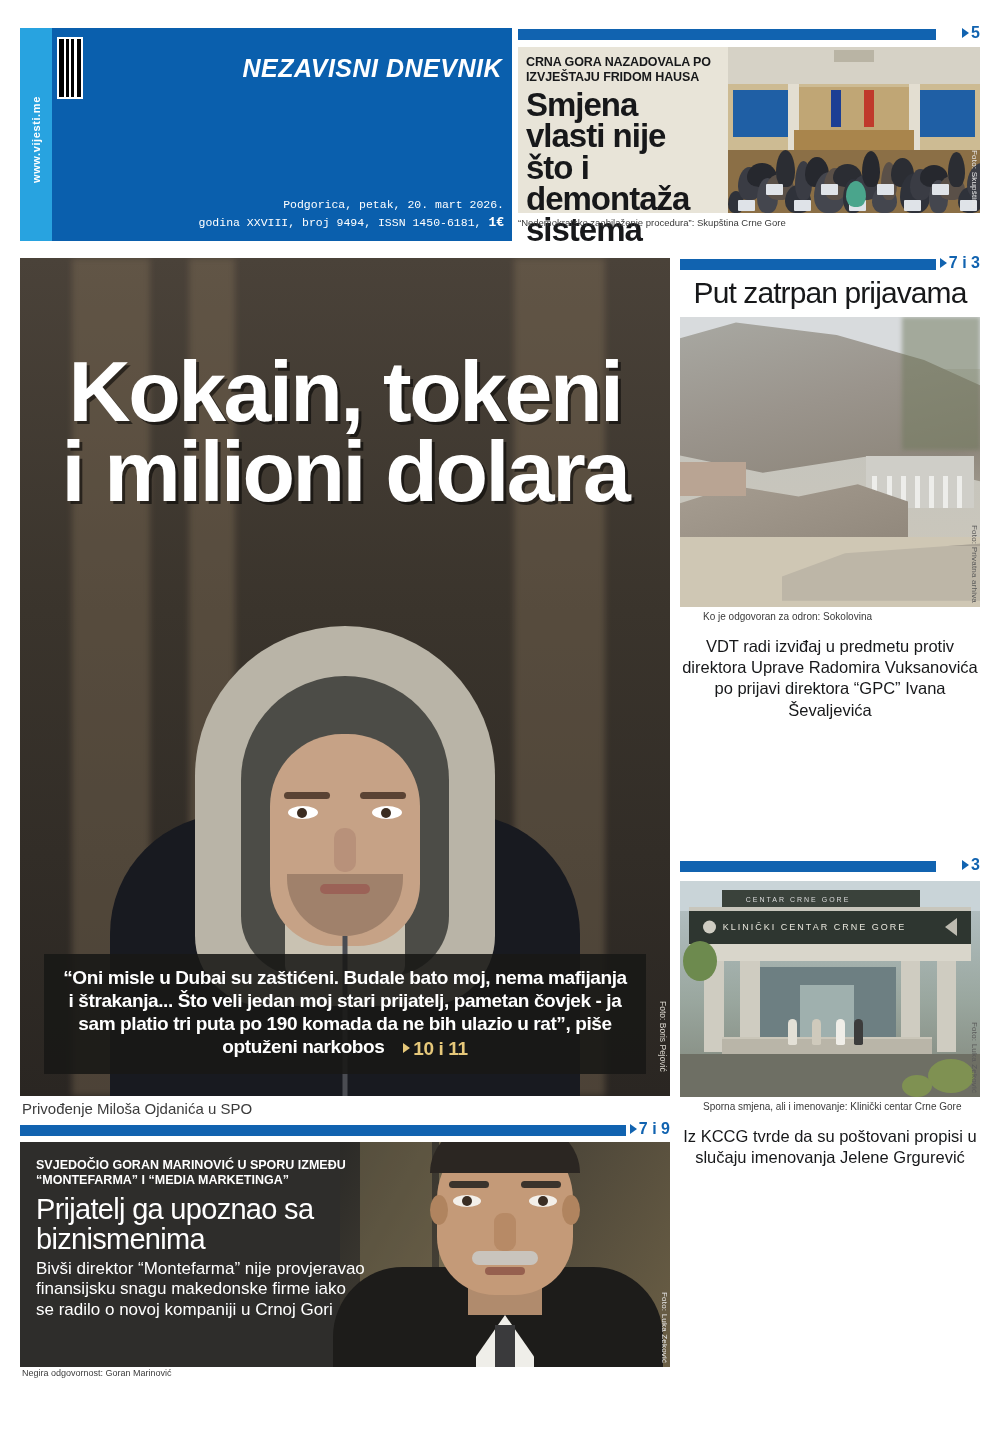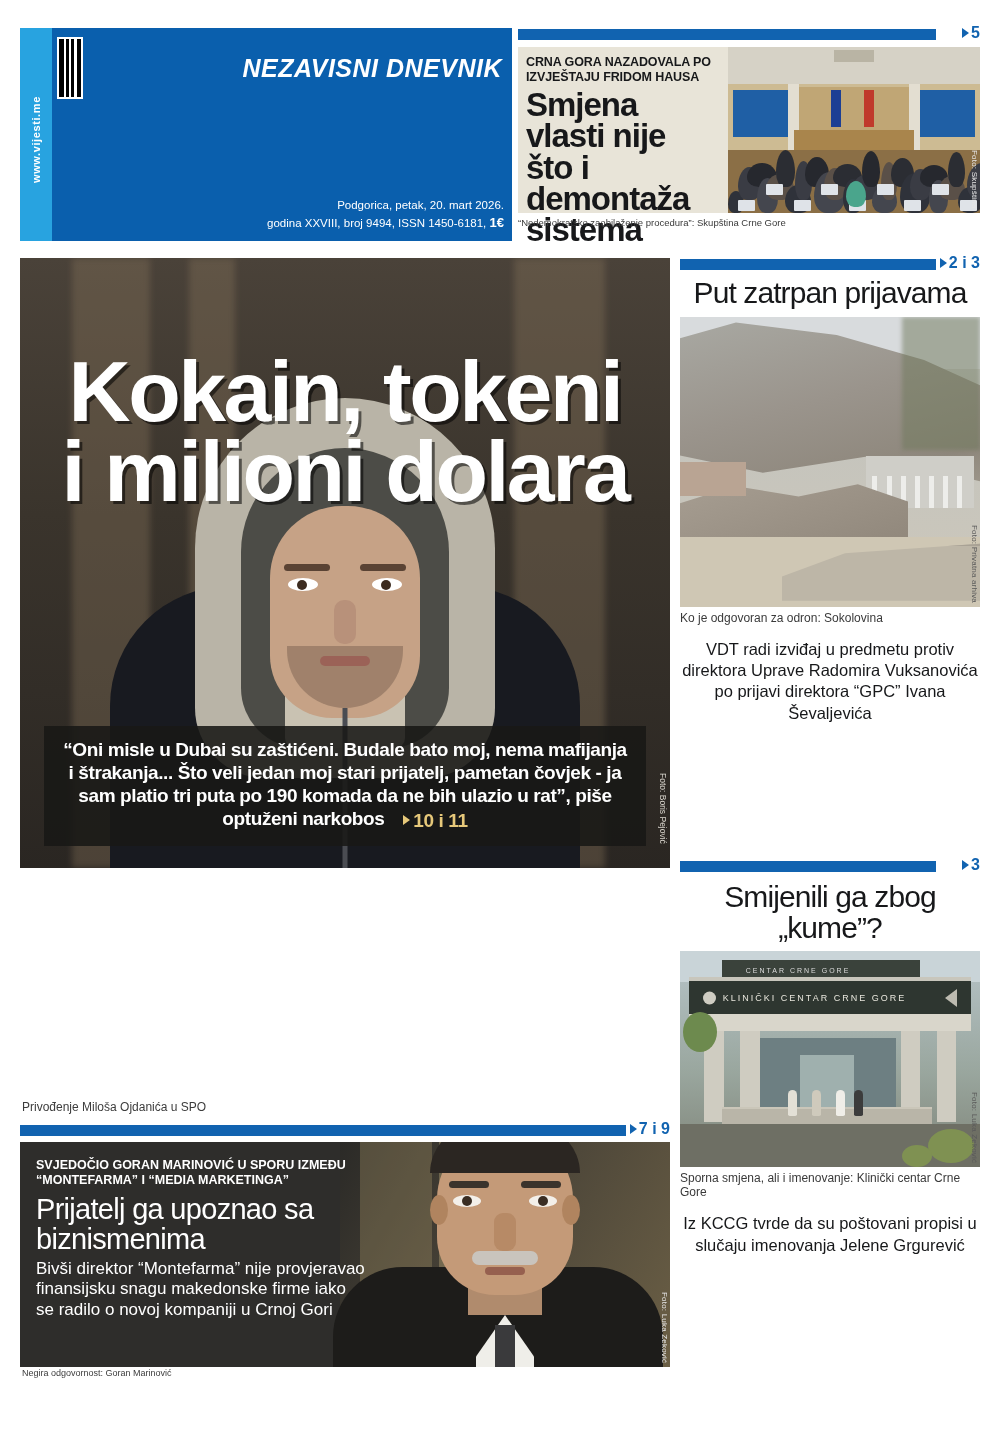--- a/index.html
+++ b/index.html
@@ -39,21 +39,21 @@
     letter-spacing:.5px;
   }
   .mast-title {
     position:absolute; left:48px; top:18px;
     color:#ffffff; font-family:"Liberation Serif", serif;
     font-size:148px; line-height:.98; font-weight:normal;
     letter-spacing:-3px;
   }
   .mast-dateline {
     position:absolute; right:8px; bottom:8px; text-align:right;
-    color:#ffffff; font-size:11.5px; line-height:1.45;
+    color:#ffffff; font-size:11.5px; line-height:1.45;font-family:Liberation Mono, monospace;
   }
   .mast-dateline b { font-size:13px; }
 
   
   #top-right { position:absolute; left:518px; top:28px; width:462px; height:215px; }
   .rule-bar { position:relative; height:13px; }
   .rule-bar .bar { position:absolute; left:0; top:1px; height:11px; right:44px; background:#1163b0; }
   .rule-bar .page {
     position:absolute; right:0; top:-3px; color:#1163b0;
     font-size:16px; font-weight:bold; line-height:1;
@@ -90,21 +90,21 @@
   .parl .backwall { position:absolute; left:28%; top:24%; width:44%; height:34%; background:#c0a675; }
   .parl .flagA { position:absolute; left:41%; top:26%; width:4%; height:22%; background:#1c3f94; }
   .parl .flagB { position:absolute; left:54%; top:26%; width:4%; height:22%; background:#c0392b; }
   .parl .podium { position:absolute; left:26%; top:50%; width:48%; height:13%; background:#a9854c; }
   .parl .desk { position:absolute; left:0; bottom:0; width:100%; height:38%; background:#8b6f46; }
   .parl .crowd { position:absolute; left:0; bottom:0; width:100%; height:42%; }
   .parl .h { position:absolute; bottom:0; border-radius:50% 50% 40% 40%/60% 60% 40% 40%; background:#32353d; }
   .parl .lap { position:absolute; background:#dfe3e8; border-radius:1px; }
 
   
-  #main-story { position:absolute; left:20px; top:258px; width:650px; height:610px; background:#0c4a6e; overflow:hidden; }
+  #main-story { position:absolute; left:20px; top:258px; width:650px; height:838px; background:#0c4a6e; overflow:hidden; }
   .ms-kicker {
     position:absolute; left:20px; right:20px; top:22px;
     text-align:center; color:#c8b06b;
     font-size:21.5px; font-weight:bold; line-height:1.12; letter-spacing:-.3px;
   }
   .ms-head {
     position:absolute; left:10px; right:10px; top:94px;
     text-align:center; color:#ffffff;
     font-size:86px; font-weight:bold; line-height:.93; letter-spacing:-2.5px;
     text-shadow:3px 3px 0 rgba(0,0,0,.55);
@@ -150,28 +150,28 @@
     background:rgba(24,24,22,.88); padding:12px 18px 14px 18px;
     text-align:center; color:#ffffff;
     font-size:19px; font-weight:bold; line-height:1.22; letter-spacing:-.4px;
   }
   .ms-quote .pg { display:inline-flex; align-items:center; gap:3px; color:#e6c87a; margin-left:14px; }
   .ms-quote .pg .tri { border-left-color:#e6c87a; }
   .ms-credit {
     position:absolute; right:2px; bottom:24px; z-index:5;
     writing-mode:vertical-rl; font-size:8.5px; color:#d8d4cc;
   }
-  #main-caption { position:absolute; left:22px; top:1100px; font-size:12px; color:#3c3c3c; }
+  #main-caption { position:absolute; left:22px; top:1100px; font-size:15px; color:#3c3c3c; }
 
   
   #right-1 { position:absolute; left:680px; top:258px; width:300px; }
   .rc-kicker { text-align:center; font-size:12.5px; font-weight:bold; line-height:1.2; margin-top:10px; color:#17181a; }
   .rc-head { text-align:center; font-size:30px; font-weight:normal; line-height:1.02; margin-top:7px; letter-spacing:-.9px; color:#17181a; }
   .rc-photo { position:relative; width:300px; height:290px; margin-top:8px; overflow:hidden; background:#b3b0a8; }
-  .rc-caption { font-size:12px; color:#3a3a3a; margin-top:4px; }
+  .rc-caption { font-size:10px; color:#3a3a3a; margin-top:4px;margin-left:23px; }
   .rc-deck { text-align:center; font-size:16.5px; line-height:1.3; margin-top:14px; color:#17181a; }
 
   
   .ls { position:absolute; inset:0; background:linear-gradient(180deg,#cfd2d4 0%, #c3c3bd 30%, #cdc8bb 100%); }
   .ls .sky { position:absolute; left:0; top:0; width:100%; height:18%; background:#d8dbdd; }
   .ls .slope {
     position:absolute; left:-6%; top:2%; width:112%; height:72%;
     background:linear-gradient(165deg,#a9a9a3 0%, #9a948c 40%, #8e877c 70%, #b0a99c 100%);
     clip-path:polygon(0 10%, 22% 0, 52% 6%, 78% 18%, 100% 34%, 100% 78%, 62% 64%, 30% 72%, 0 62%);
   }
@@ -376,21 +376,21 @@
   </div>
   <div class="ms-credit">Foto: Boris Pejović</div>
 </div>
 <div id="main-caption">Privođenje Miloša Ojdanića u SPO</div>
 
 <div id="right-1">
   <div class="rule-bar">
     <div class="bar"></div>
     <div class="page">
       <span class="tri"></span>
-      <span>2 i 3</span>
+      <span>7 i 3</span>
     </div>
   </div>
   <div class="rc-head">Put zatrpan prijavama</div>
   <div class="rc-photo">
     <div class="ls">
       <div class="sky"></div>
       <div class="slope"></div>
       <div class="veg"></div>
       <div class="gallery" id="gallery-cols">
           <i style="left: 6%;"></i>
@@ -413,21 +413,20 @@
 </div>
 
 <div id="right-2">
   <div class="rule-bar">
     <div class="bar"></div>
     <div class="page">
       <span class="tri"></span>
       <span>3</span>
     </div>
   </div>
-  <div class="rc2-head">Smijenili ga zbog „kume”?</div>
   <div class="rc-photo" style="height:216px">
     <div class="kc">
       <div class="sky"></div>
       <div class="roof2">
           <div class="txt">CENTAR CRNE GORE</div>
         </div>
       <div class="canopy">
         <div class="logo"></div>
         <div class="txt">KLINIČKI CENTAR CRNE GORE</div>
         <div class="arrow"></div>

